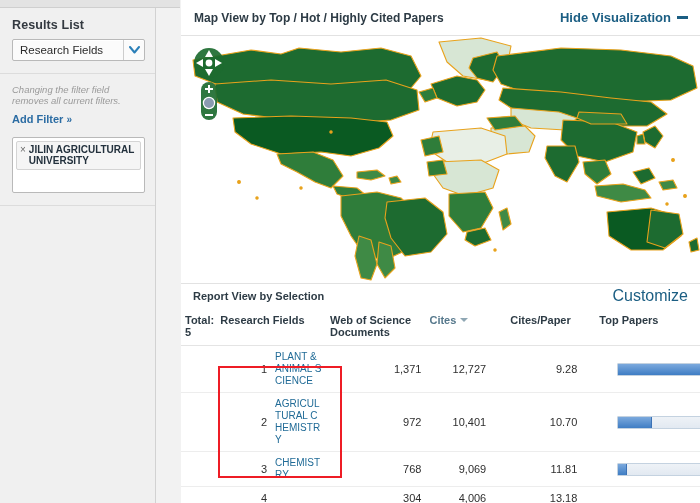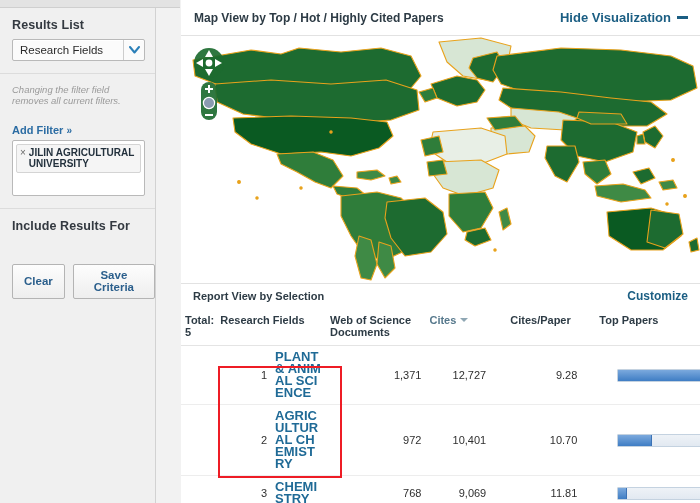--- a/index.html
+++ b/index.html
@@ -40,22 +40,22 @@
     display: flex; align-items: center;
     font-size: 11.5px; color: #2a2a2a; padding-left: 7px;
     box-shadow: inset 0 1px 0 #fff;
   }
   .select-box .caret {
     position: absolute; right: 0; top: 0; bottom: 0; width: 21px;
     border-left: 1px solid #cdcdcd; display: flex; align-items: center; justify-content: center;
   }
   .select-box .caret svg { display:block; }
 
-  .hint { font-size: 9.5px; color: #9a9a9a; line-height: 11px; margin-bottom: 14px; font-style: italic; }
-  .add-filter { font-size: 11px; font-weight: bold; color: #2b6ca3; margin-bottom: 4px; display:inline-block; }
+  .hint { font-size: 9.5px; color: #9a9a9a; line-height: 11px; margin-bottom: 3px; font-style: italic; }
+  .add-filter { font-size: 11px; font-weight: bold; color: #2b6ca3; margin-bottom: 12px; display:inline-block; }
   .add-filter .chev { color:#2b6ca3; font-size:10px; }
   .filter-list {
     height: 56px; background: #fff; border: 1px solid #b9b9b9; border-radius: 2px; padding: 3px;
   }
   .filter-chip {
     background: #f5f5f5; border: 1px solid #d4d4d4; border-radius: 2px;
     font-size: 10px; font-weight: bold; color: #23313d;
     padding: 2px 4px 3px 3px; line-height: 11px; display: flex; gap: 3px;
   }
   .filter-chip .x { color: #6b6b6b; font-weight: normal; font-size: 10px; line-height: 11px; }
@@ -82,21 +82,21 @@
 
   
   .map-nav { position: absolute; left: 13px; top: 10px; width: 28px; }
 
   
   .report-header {
     height: 25px; border-top: 1px solid #e2e2e2; display: flex; align-items: center;
     justify-content: space-between; padding: 0 12px 0 12px; background: #fff;
   }
   .report-title { font-size: 11px; font-weight: bold; color: #2d3b45; }
-  .report-customize { font-size: 12px; font-weight: bold; color: #1b5e83; }
+  .report-customize { font-size: 16px; font-weight: normal; color: #1b5e83; }
 
   table.report { width: 519px; border-collapse: collapse; table-layout: fixed; }
   table.report thead th {
     font-size: 11px; font-weight: bold; color: #2d3b45; text-align: left;
     vertical-align: top; padding: 6px 4px 7px 4px; border-bottom: 1px solid #e4e4e4;
     line-height: 12px;
   }
   th.c-total { width: 34px; text-align: left; padding-left: 8px; margin-left: 43px; }
   th.c-field { width: 106px; }
   th.c-wos   { width: 96px; margin-top: 20px; }
@@ -108,21 +108,21 @@
     display: inline-block; width: 0; height: 0; margin-left: 4px; vertical-align: 2px;
     border-left: 4px solid transparent; border-right: 4px solid transparent;
     border-top: 4px solid #8fa7b4;
   }
 
   table.report tbody td {
     font-size: 11px; color: #2f2f2f; padding: 5px 4px; border-bottom: 1px solid #ededed;
     vertical-align: middle;
   }
   td.rank { text-align: right; color: #4a4a4a; font-size: 11px; padding-right: 5px; }
-  td.field a { color: #1f6a96; font-weight: bold; font-size: 13px; line-height: 12px;
+  td.field a { color: #1f6a96; font-weight: normal; font-size: 10px; line-height: 12px;
                display:block; word-break: break-all; }
   td.num { text-align: right; padding-right: 22px; color: #333; }
   td.num.cites { padding-right: 20px; }
   td.num.cpp { padding-right: 18px; }
   td.topcell { padding-left: 12px; padding-right: 0; }
 
   .bar-outer {
     position: relative; width: 96px; height: 13px;
     background: linear-gradient(#eef2f7,#e2e9f1);
     border: 1px solid #c4d2e0; border-radius: 1px; overflow: hidden; margin-left: 18px;
@@ -173,27 +173,22 @@
       </div>
       <div class="filter-list">
         <div class="filter-chip">
           <span class="x">×</span>
           <span>JILIN AGRICULTURAL UNIVERSITY</span>
         </div>
       </div>
     </div>
 
     <div class="panel last">
-      <div class="panel-title">Include Results For</div>
-    </div>
-
-    <div class="btn-row">
-      <button class="btn">Clear</button>
-      <button class="btn">Save Criteria</button>
-    </div>
+    </div>
+
   </div>
 
   <div class="content">
 
     <div class="viz-header">
       <div class="viz-title">Map View by Top / Hot / Highly Cited Papers</div>
       <div class="viz-hide">
         <span>Hide Visualization</span>
         <span class="minus-ico"></span>
       </div>

